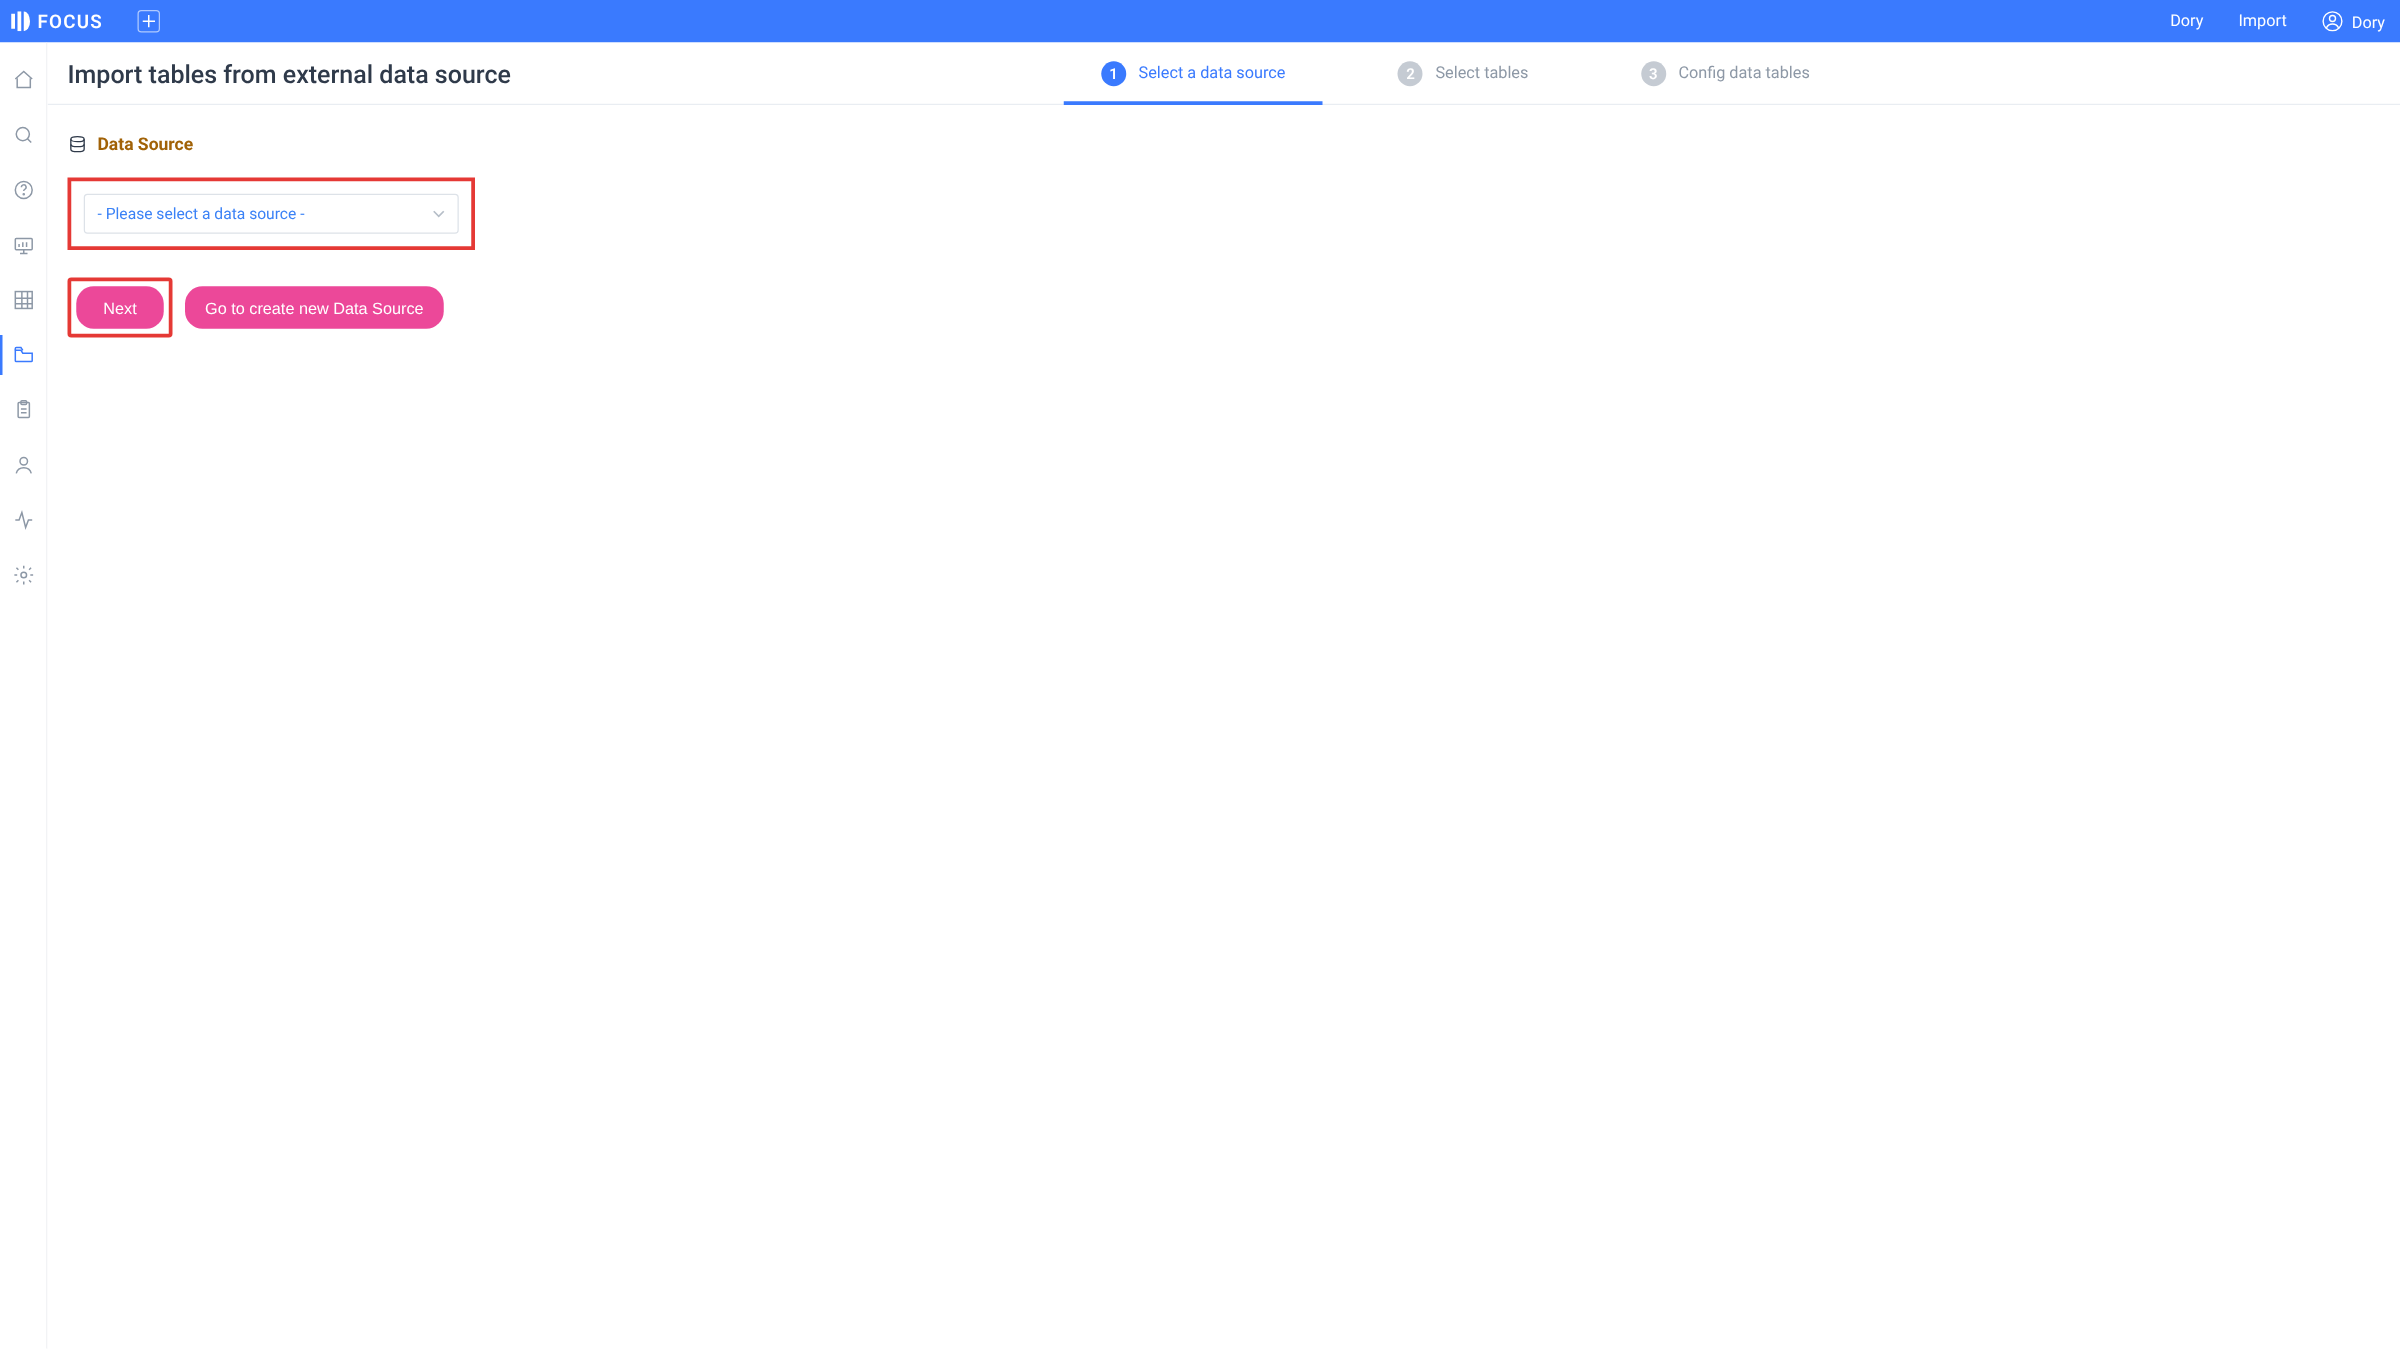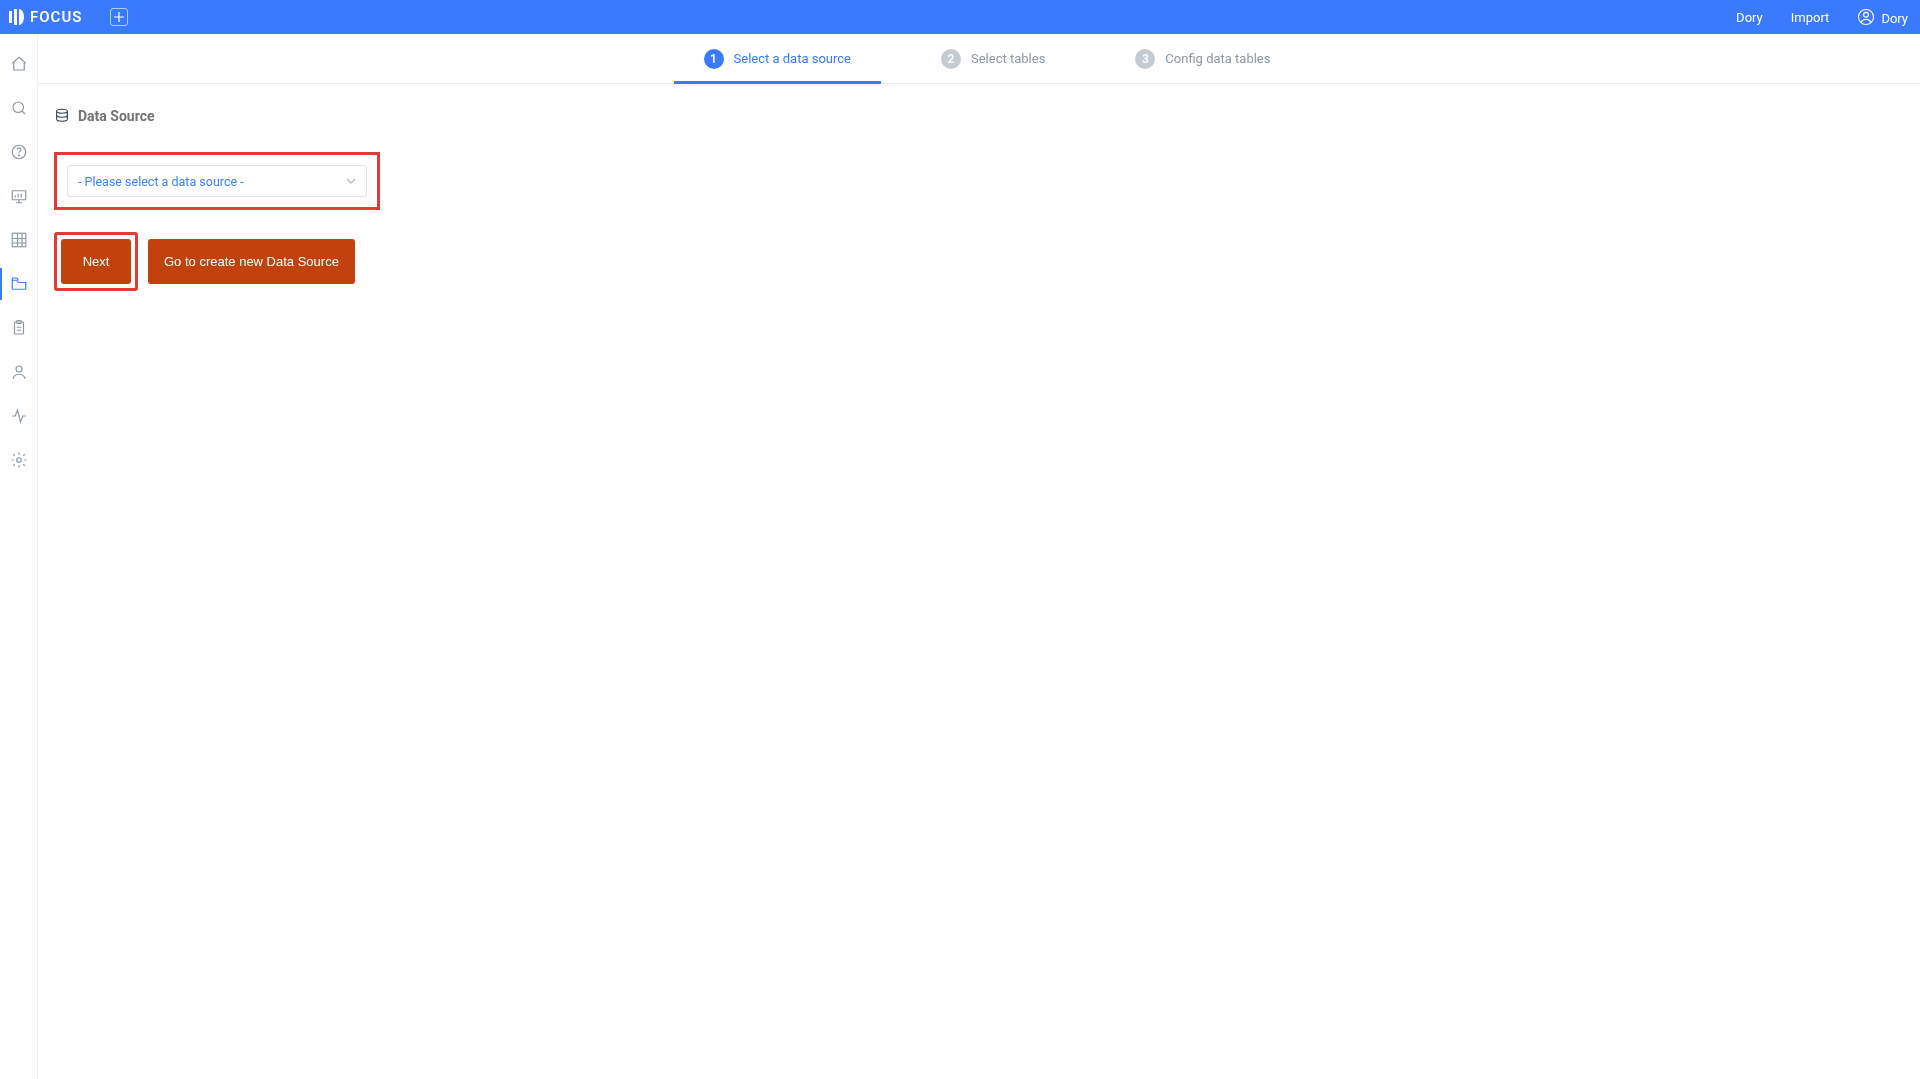--- a/index.html
+++ b/index.html
@@ -89,22 +89,22 @@
   .step.active .dot{ background:#3a7afe; }
   .step.active::after{
     content:"";
     position:absolute;left:-30px;right:-30px;bottom:-1px;height:3px;background:#3a7afe;
   }
 
   
   .content{ padding:24px 16px; }
   .section-title{
     display:flex;align-items:center;gap:8px;
-    font-size:14px;font-weight:700;color:#737373;
-    margin-bottom:28px;
+    font-size:14px;font-weight:700;color:#a16207;
+    margin-bottom:18px;
   }
   .highlight-box{
     border:3px solid #e53935;
     padding:10px;
     display:inline-block;
     margin-bottom:22px;
   }
   .select{
     width:300px;height:32px;
     border:1px solid #dde2e8;border-radius:3px;
@@ -113,22 +113,22 @@
     font-size:12.5px;color:#3b82f6;
     cursor:pointer;
     background:#fff;
   }
   .select svg{color:#b6bec8;}
   .btn-row{display:flex;align-items:center;gap:10px;}
   .highlight-btn-wrap{
     border:3px solid #e53935;border-radius:3px;padding:4px;display:inline-block;
   }
   .btn{
-    height:45px;border:none;border-radius:3px;
-    background:#c2410c;color:#fff;font-size:13px;
+    height:34px;border:none;border-radius:14px;
+    background:#ec4899;color:#fff;font-size:13px;
     padding:0 16px;cursor:pointer;
     display:inline-flex;align-items:center;justify-content:center;
   }
   .btn.primary-sm{min-width:70px;}
 </style>
 </head>
 <body>
 
 <div class="topbar">
   <div class="brand">
@@ -219,20 +219,21 @@
     <div class="nav-item">
       <svg width="18" height="18" viewBox="0 0 24 24" fill="none" stroke="currentColor" stroke-width="1.6">
           <circle cx="12" cy="12" r="3"></circle>
           <path d="M12 2v3M12 19v3M4.2 4.2l2.1 2.1M17.7 17.7l2.1 2.1M2 12h3M19 12h3M4.2 19.8l2.1-2.1M17.7 6.3l2.1-2.1"></path>
         </svg>
     </div>
   </div>
 
   <div class="main">
     <div class="page-header">
+      <div class="page-title">Import tables from external data source</div>
       <div class="stepper">
         <div class="step active">
           <span class="dot">1</span>
           <span>Select a data source</span>
         </div>
         <div class="step">
           <span class="dot">2</span>
           <span>Select tables</span>
         </div>
         <div class="step">

